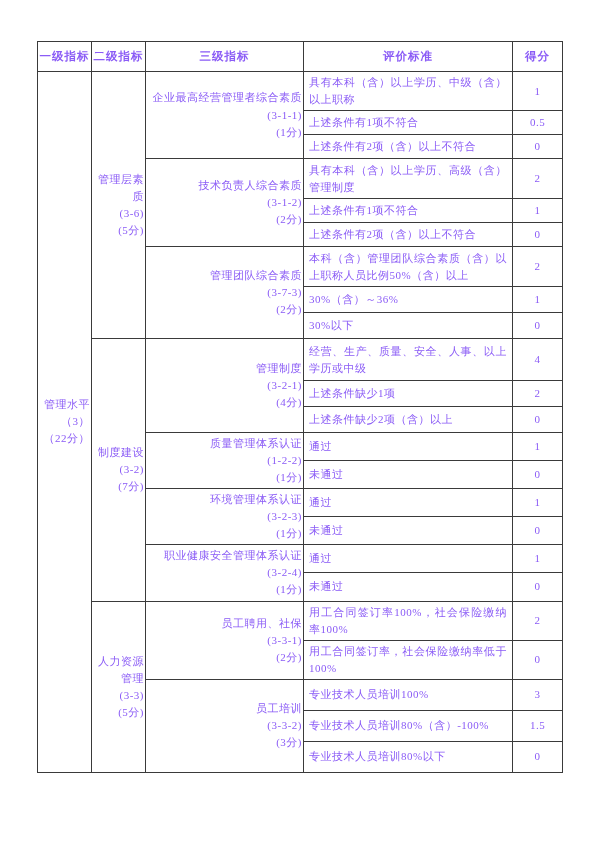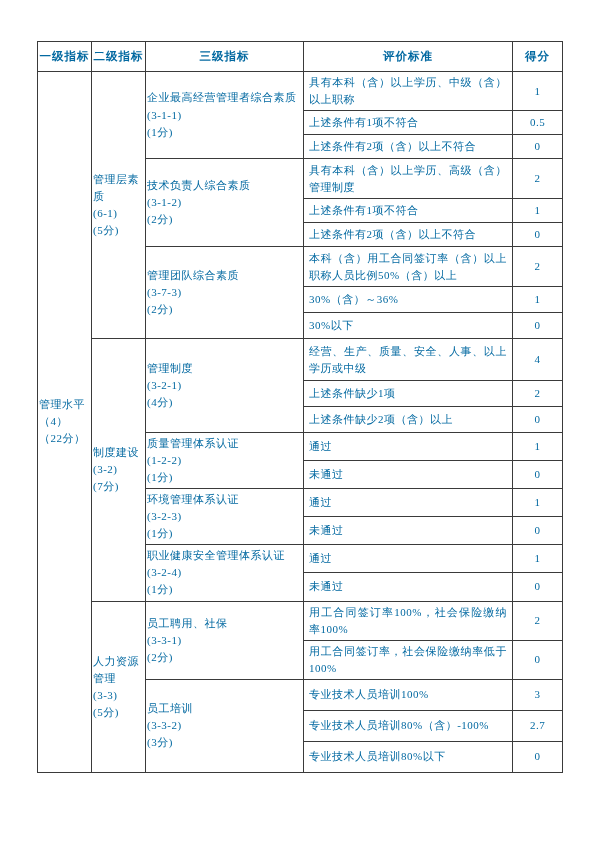--- a/index.html
+++ b/index.html
@@ -3,21 +3,21 @@
 <meta charset="utf-8">
 <style>
   * { margin: 0; padding: 0; box-sizing: border-box; }
   html, body { background: #ffffff; }
   .page {
     position: relative;
     width: 600px;
     height: 848px;
     background: #ffffff;
     font-family: "Liberation Serif", "DejaVu Serif", serif;
-    color: #0369a1;
+    color: #8b5cf6;
     overflow: hidden;
   }
   table.score-table {
     position: absolute;
     left: 37px;
     top: 41px;
     width: 525px;
     border-collapse: collapse;
     table-layout: fixed;
     border: 1.5px solid #3a3a3a;
@@ -34,21 +34,21 @@
     line-height: 1.55;
   }
   .score-table th {
     height: 30px;
     font-weight: bold;
     text-align: center;
     letter-spacing: 1px;
     font-size: 11.5px;
   }
   td.name-cell {
-    text-align: left;
+    text-align: right;
     white-space: pre-line;
     letter-spacing: 0.5px;
     padding: 2px 1px;
   }
   td.crit-cell {
     text-align: justify;
     letter-spacing: 0.5px;
     padding: 2px 5px;
   }
   td.score-cell {
@@ -75,24 +75,24 @@
         <th>二级指标</th>
         <th>三级指标</th>
         <th>评价标准</th>
         <th>得分</th>
       </tr>
     </thead>
     <tbody>
 
       <tr style="height:38px;">
         <td class="name-cell" rowspan="23">管理水平
-（4）
+（3）
 （22分）</td>
         <td class="name-cell" rowspan="9">管理层素质
-(6-1)
+(3-6)
 (5分)</td>
         <td class="name-cell" rowspan="3">企业最高经营管理者综合素质
 (3-1-1)
 (1分)</td>
         <td class="crit-cell">具有本科（含）以上学历、中级（含）以上职称</td>
         <td class="score-cell">1</td>
       </tr>
       <tr style="height:24px;">
         <td class="crit-cell">上述条件有1项不符合</td>
         <td class="score-cell">0.5</td>
@@ -115,21 +115,21 @@
       </tr>
       <tr style="height:24px;">
         <td class="crit-cell">上述条件有2项（含）以上不符合</td>
         <td class="score-cell">0</td>
       </tr>
 
       <tr style="height:40px;">
         <td class="name-cell" rowspan="3">管理团队综合素质
 (3-7-3)
 (2分)</td>
-        <td class="crit-cell">本科（含）用工合同签订率（含）以上职称人员比例50%（含）以上</td>
+        <td class="crit-cell">本科（含）管理团队综合素质（含）以上职称人员比例50%（含）以上</td>
         <td class="score-cell">2</td>
       </tr>
       <tr style="height:26px;">
         <td class="crit-cell">30%（含）～36%</td>
         <td class="score-cell">1</td>
       </tr>
       <tr style="height:26px;">
         <td class="crit-cell">30%以下</td>
         <td class="score-cell">0</td>
       </tr>
@@ -206,21 +206,21 @@
 
       <tr style="height:31px;">
         <td class="name-cell" rowspan="3">员工培训
 (3-3-2)
 (3分)</td>
         <td class="crit-cell">专业技术人员培训100%</td>
         <td class="score-cell">3</td>
       </tr>
       <tr style="height:31px;">
         <td class="crit-cell">专业技术人员培训80%（含）-100%</td>
-        <td class="score-cell">2.7</td>
+        <td class="score-cell">1.5</td>
       </tr>
       <tr style="height:31px;">
         <td class="crit-cell">专业技术人员培训80%以下</td>
         <td class="score-cell">0</td>
       </tr>
     </tbody>
   </table>
 </div>
 
 </body></html>

